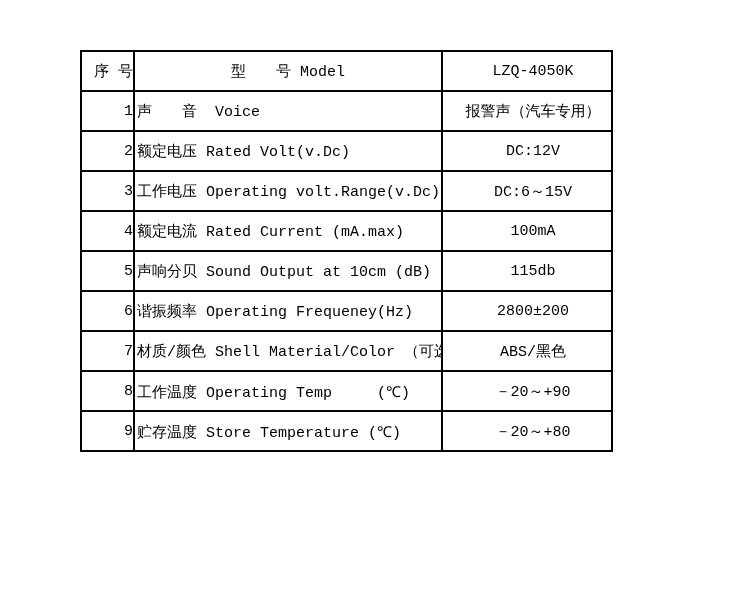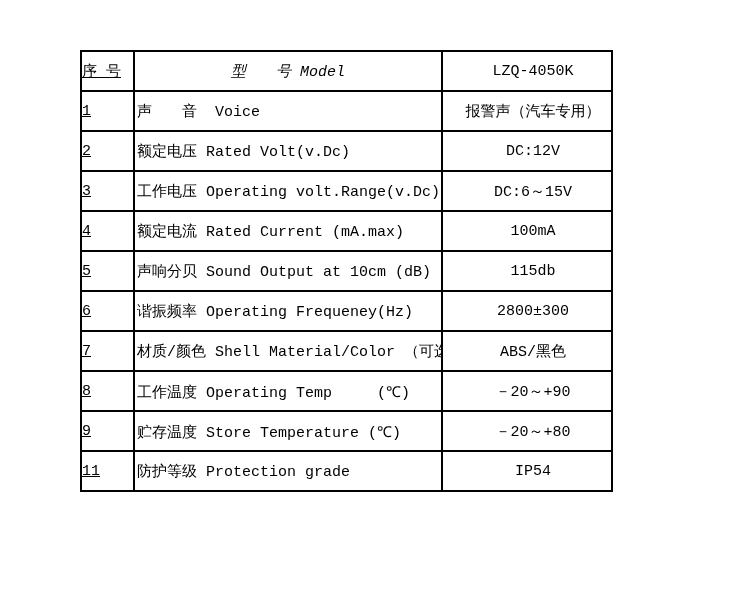--- a/index.html
+++ b/index.html
@@ -28,34 +28,32 @@
     box-sizing: border-box;
     font-size: 15px;
     padding: 0;
     overflow: hidden;
     background: #ffffff;
   }
   .col-no    { width: 53px; }
   .col-label { width: 308px; }
   .col-value { width: 170px; }
   td.cell-no {
-    text-align: left;
+    text-align: right;
     vertical-align: middle;
-    text-decoration: underline;
   }
   td.cell-label {
     text-align: left;
     vertical-align: middle;
     padding-left: 2px;
     white-space: pre;
   }
   td.cell-label.centered {
     text-align: center;
     padding-left: 0;
-    font-style: italic;
   }
   td.cell-value {
     text-align: center;
     vertical-align: middle;
     white-space: pre;
     padding-left: 12px;
   }
 </style>
 </head>
 <body>
@@ -93,36 +91,31 @@
       <td class="cell-value">100mA</td>
     </tr>
     <tr>
       <td class="cell-no">5</td>
       <td class="cell-label">声响分贝 Sound Output at 10cm (dB)</td>
       <td class="cell-value">115db</td>
     </tr>
     <tr>
       <td class="cell-no">6</td>
       <td class="cell-label">谐振频率 Operating Frequeney(Hz)</td>
-      <td class="cell-value">2800±300</td>
+      <td class="cell-value">2800±200</td>
     </tr>
     <tr>
       <td class="cell-no">7</td>
       <td class="cell-label">材质/颜色 Shell Material/Color （可选）</td>
       <td class="cell-value">ABS/黑色</td>
     </tr>
     <tr>
       <td class="cell-no">8</td>
       <td class="cell-label">工作温度 Operating Temp     (℃)</td>
       <td class="cell-value">－20～+90</td>
     </tr>
     <tr>
       <td class="cell-no">9</td>
       <td class="cell-label">贮存温度 Store Temperature (℃)</td>
       <td class="cell-value">－20～+80</td>
     </tr>
-    <tr>
-      <td class="cell-no">11</td>
-      <td class="cell-label">防护等级 Protection grade</td>
-      <td class="cell-value">IP54</td>
-    </tr>
   </tbody>
 </table>
 
 </body></html>

